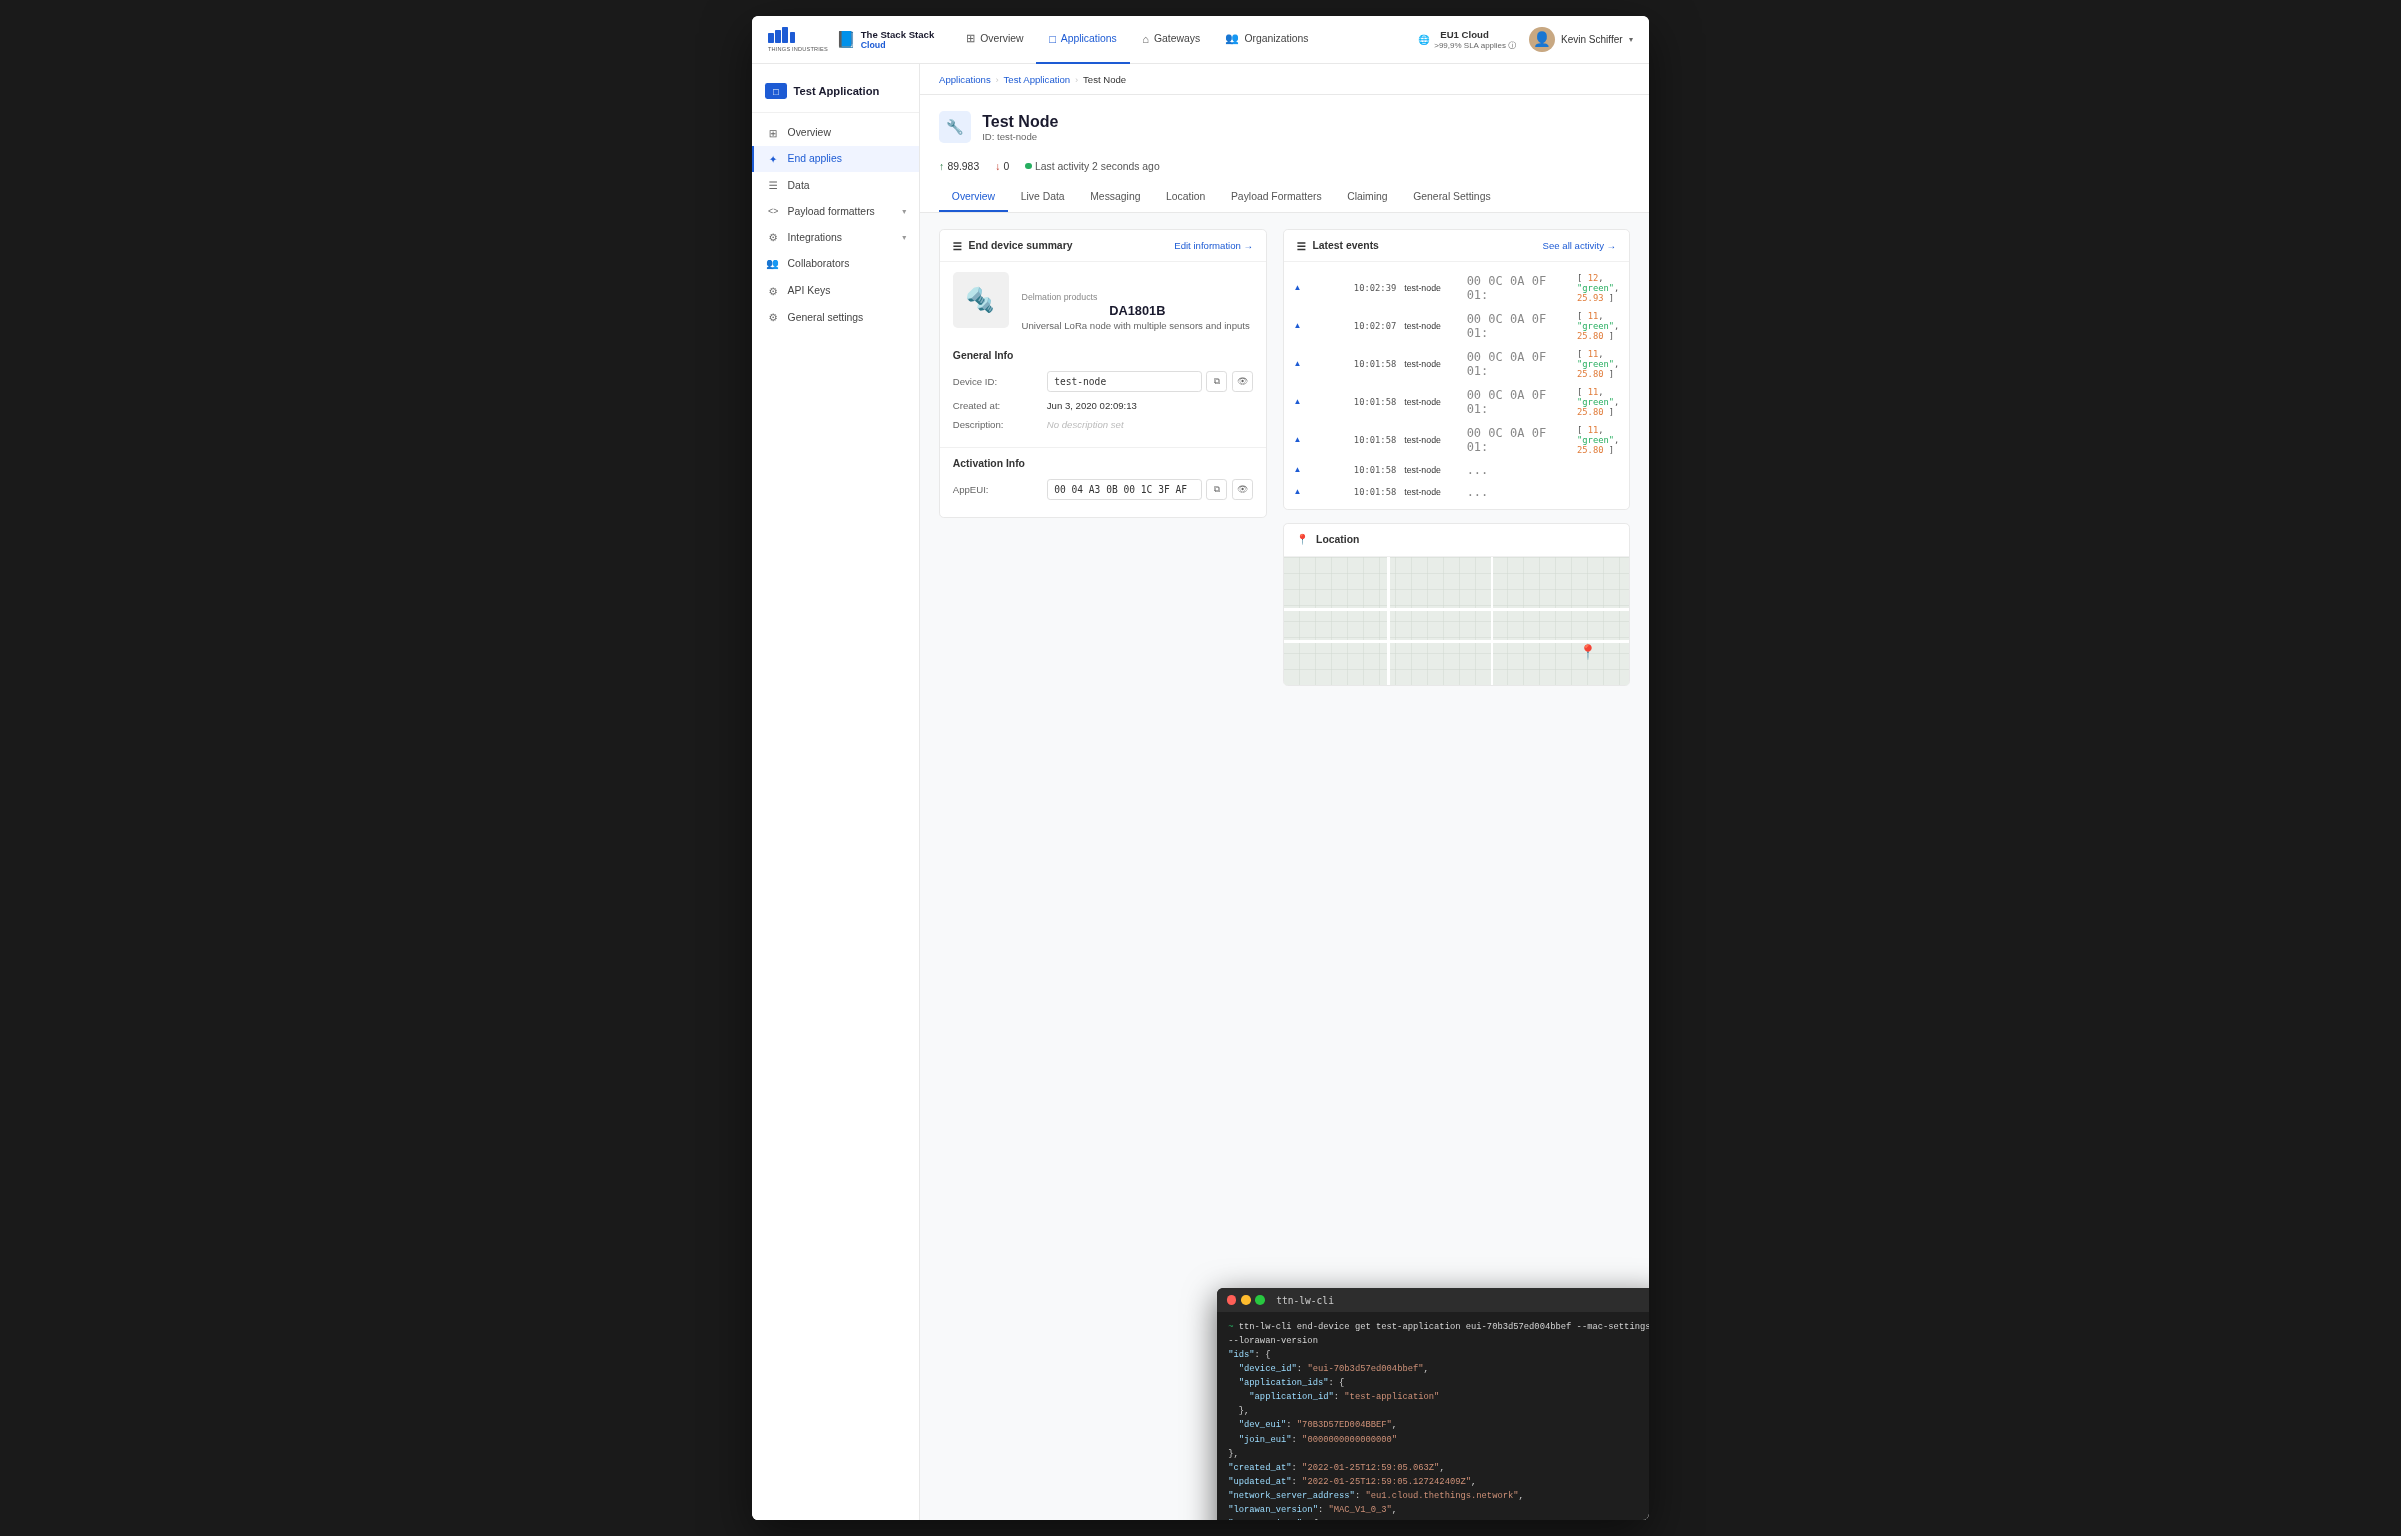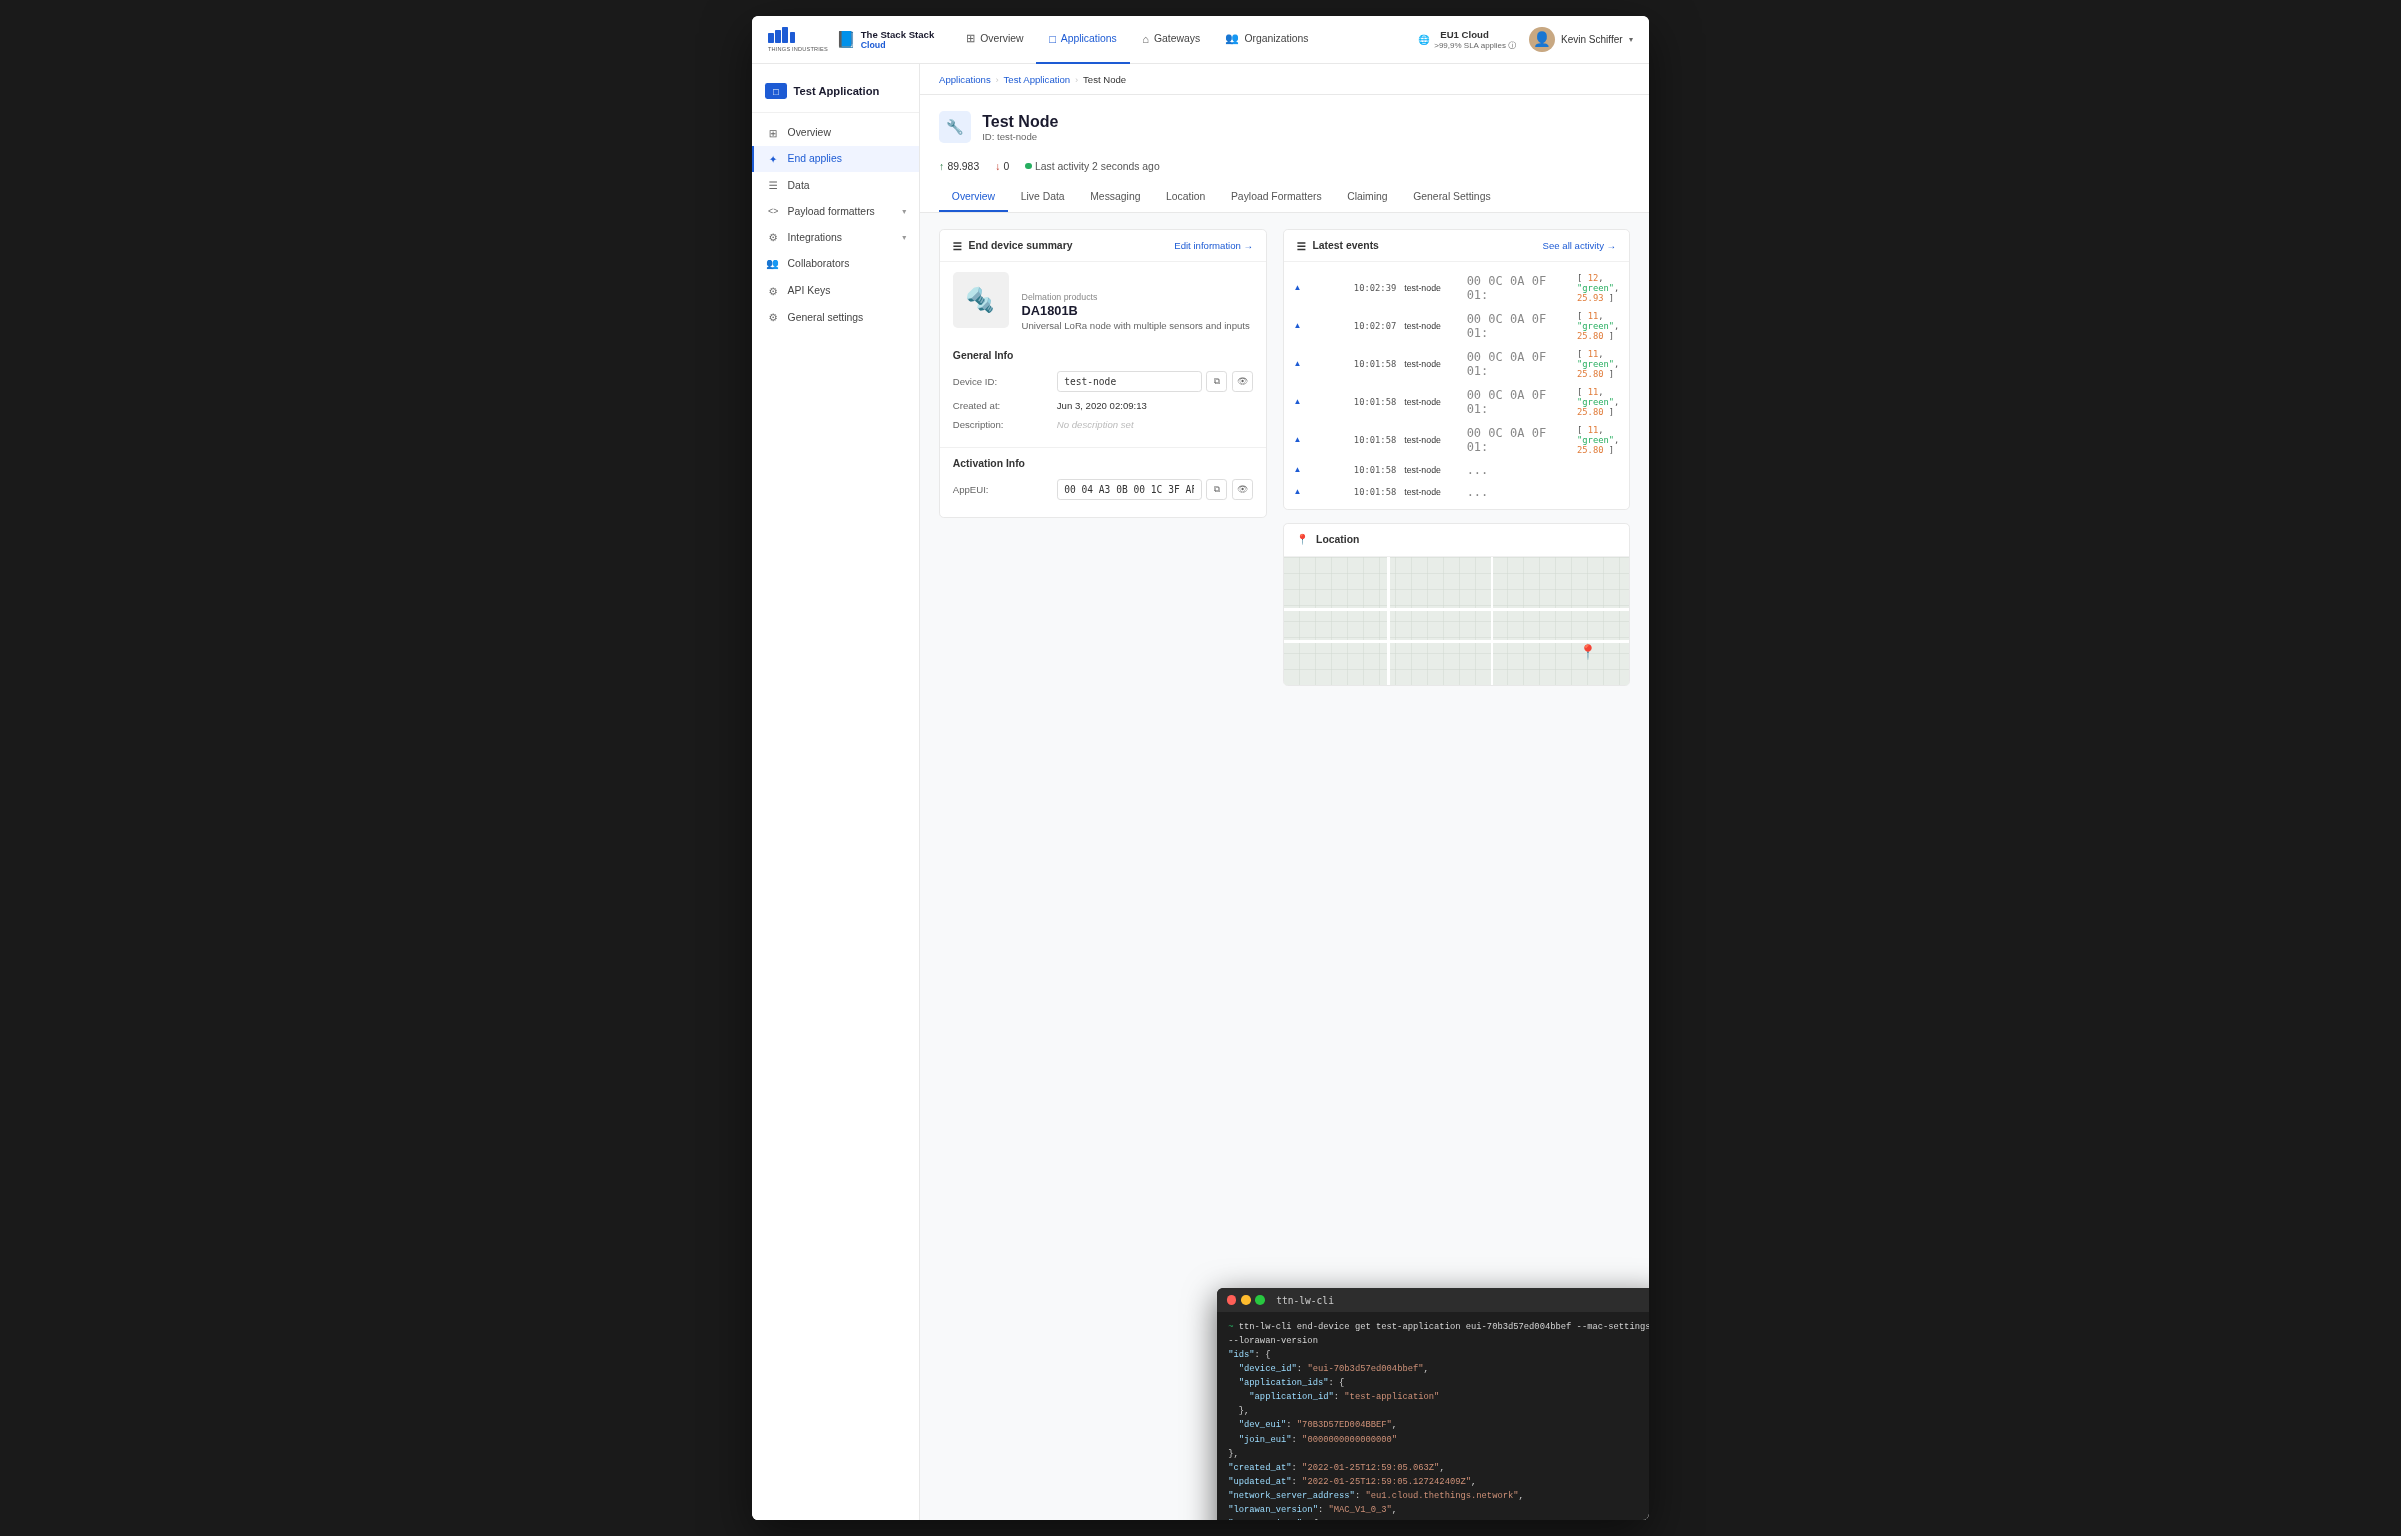--- a/index.html
+++ b/index.html
@@ -299,31 +299,31 @@
       background: #f0f0f0;
       border-radius: 4.8px;
       display: flex;
       align-items: center;
       justify-content: center;
       font-size: 24px;
       flex-shrink: 0;
     }
     .product-info { flex: 1; margin-top: 20px; }
     .product-brand { font-size: 8.8px; color: #888; }
-    .product-name { font-size: 12.8px; font-weight: 700; color: #1a1a2e; margin: 1.6px 0; }
+    .product-name { font-size: 12.8px; font-weight: 700; color: #1a1a2e; margin: 1.6px 0; text-align: center; }
     .product-desc { font-size: 9.6px; color: #666; }
 
     
     .info-section { padding: 9.6px 12.8px; }
     .info-section-title { font-size: 10.4px; font-weight: 600; color: #333; margin-bottom: 9.6px; }
     .info-row {
       display: flex;
       align-items: center;
       margin-bottom: 8px;
-      gap: 24px;
+      gap: 14px;
     }
     .info-label { font-size: 9.6px; color: #666; width: 80px; flex-shrink: 0; }
     .info-value { font-size: 9.6px; color: #333; flex: 1; }
     .info-input {
       flex: 1;
       display: flex;
       align-items: center;
       gap: 4.8px;
     }
     .input-field {

